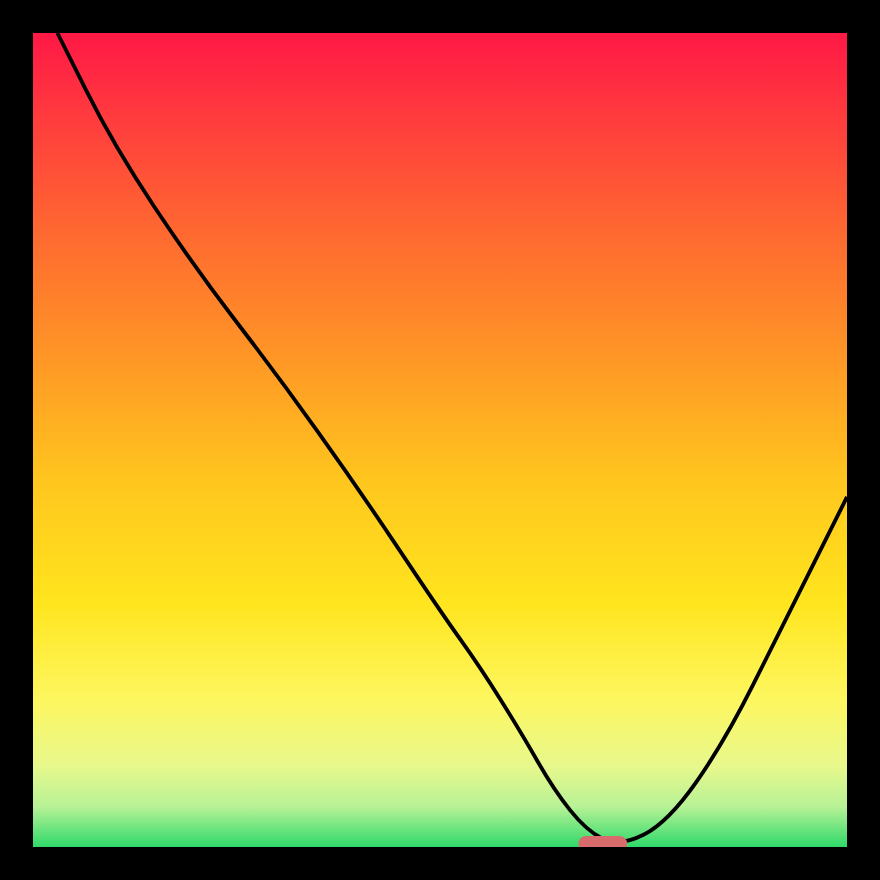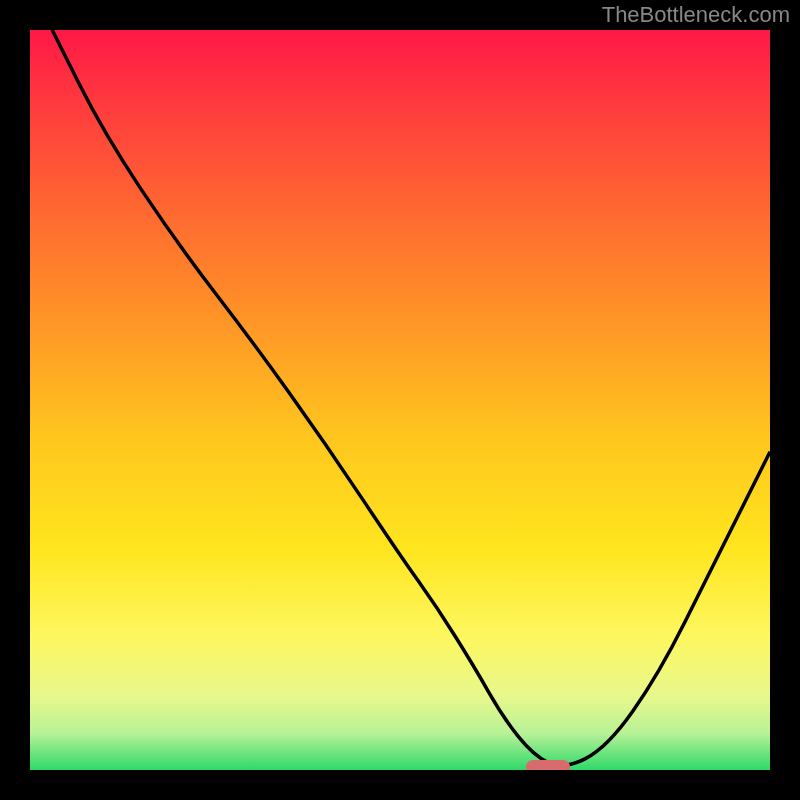--- a/index.html
+++ b/index.html
@@ -26,21 +26,20 @@
     z-index: 10;
   }
   svg {
     display: block;
   }
 </style>
 </head>
 <body>
 
 <div class="chart-container">
-  <div class="watermark">TheBottleneck.com</div>
   <svg id="chart-svg" width="800" height="800">
     <defs>
       <linearGradient id="bg-grad" x1="0" y1="0" x2="0" y2="1">
           <stop offset="0%" stop-color="#ff1846"></stop>
           <stop offset="10%" stop-color="#ff3a3e"></stop>
           <stop offset="25%" stop-color="#ff6a30"></stop>
           <stop offset="40%" stop-color="#ff9726"></stop>
           <stop offset="55.00000000000001%" stop-color="#ffc61e"></stop>
           <stop offset="70%" stop-color="#ffe51e"></stop>
           <stop offset="82%" stop-color="#fdf760"></stop>

